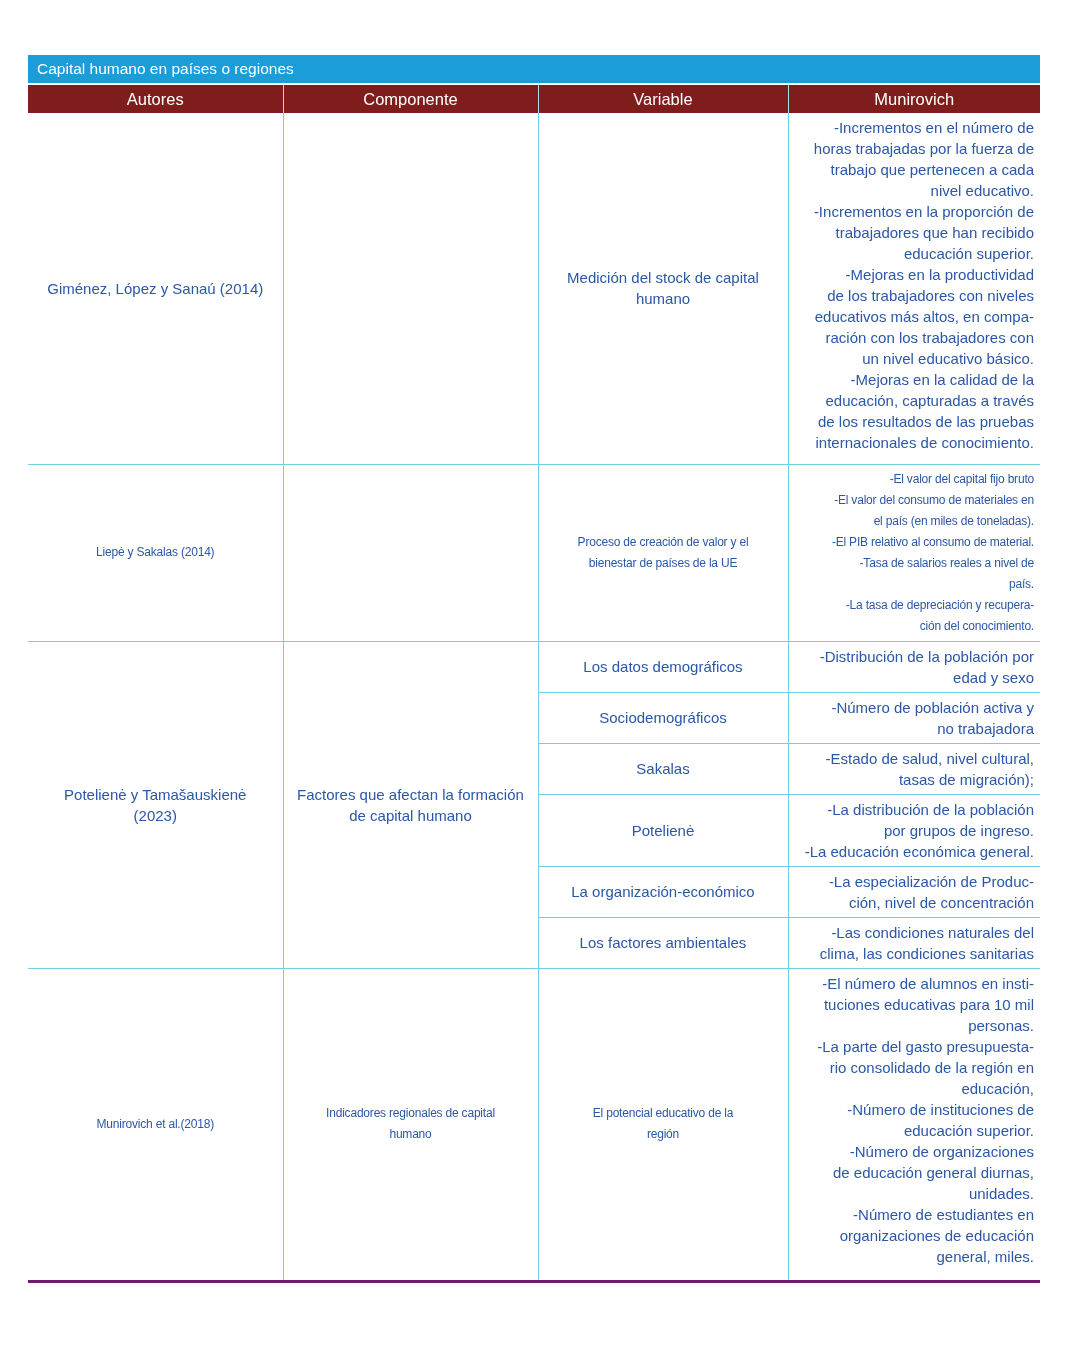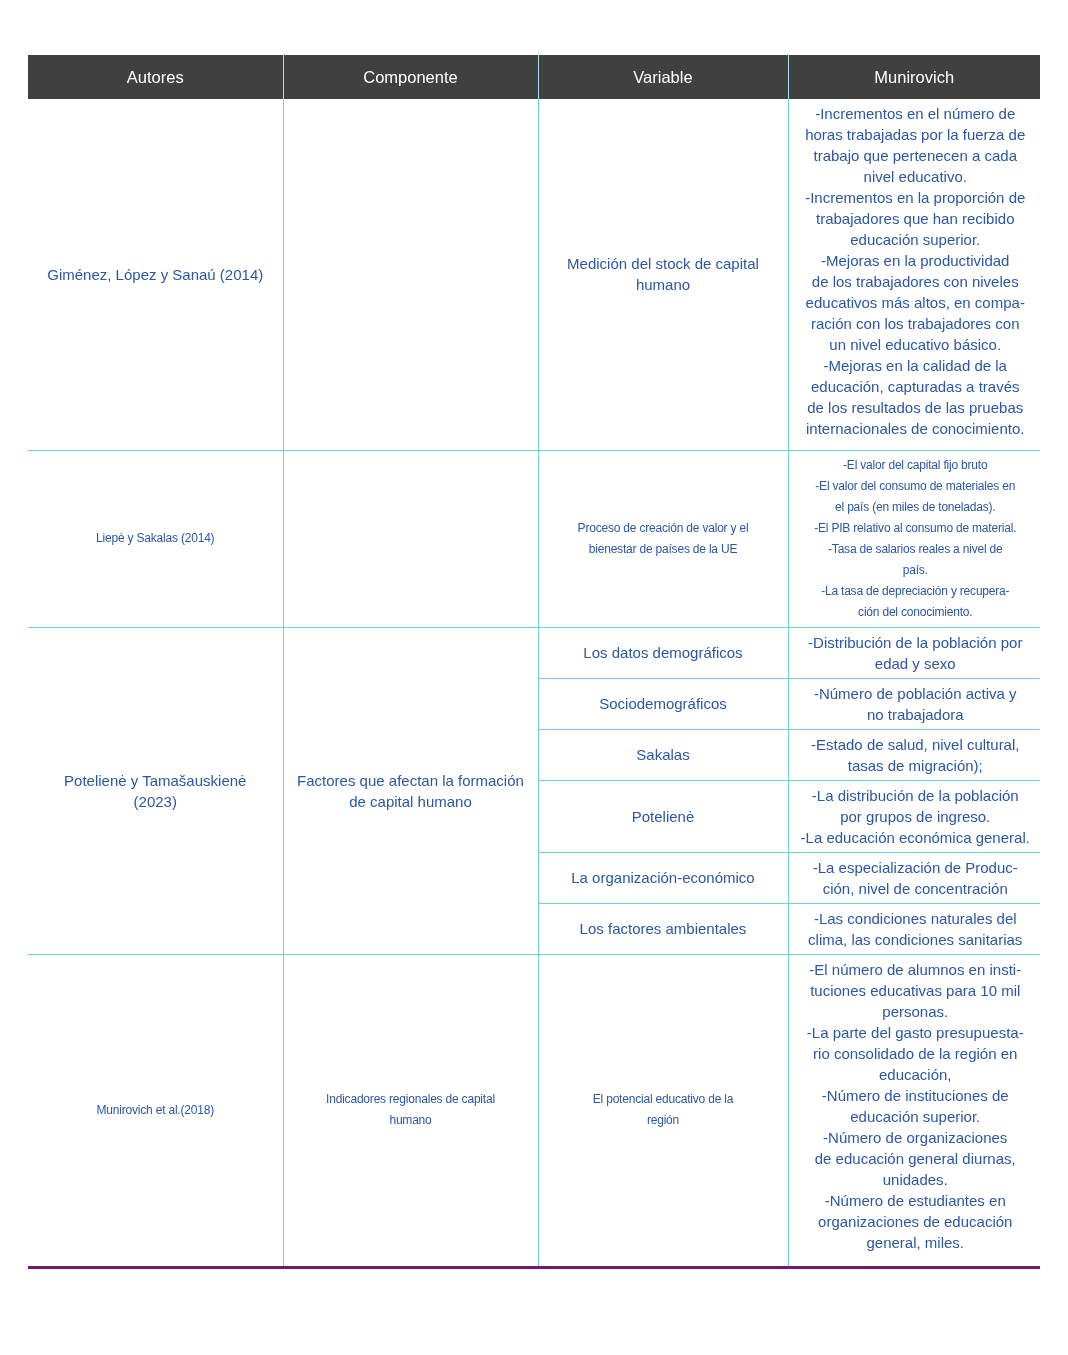--- a/index.html
+++ b/index.html
@@ -3,39 +3,42 @@
 <meta charset="utf-8">
 <style>
   html,body{margin:0;padding:0;background:#ffffff;}
   .page{position:relative;width:1068px;height:1355px;background:#ffffff;overflow:hidden;
         font-family:"Liberation Sans",sans-serif;}
   .table-wrap{position:absolute;left:28px;top:55px;width:1012px;}
   .title-bar{height:28px;line-height:28px;background:#1B9DD9;color:#ffffff;
              font-size:15.5px;padding-left:9px;box-sizing:border-box;margin-bottom:2px;}
   table{border-collapse:collapse;table-layout:fixed;width:1012px;
         border-bottom:3px solid #45C0D6;}
-  thead th{background:#404040;color:#ffffff;font-weight:normal;font-size:16.5px;
-           height:28px;text-align:center;border-left:1px solid #A9E1EE;padding:8px;}
+  thead th{background:#7f1d1d;color:#ffffff;font-weight:normal;font-size:16.5px;
+           height:28px;text-align:center;border-left:1px solid #A9E1EE;padding:0;}
   thead th:first-child{border-left:none;}
   td{border:1px solid #6FD0E0;color:#2B57A7;font-size:15px;line-height:21px;
      white-space:pre-line;padding:0;box-sizing:border-box;}
   td:first-child{border-left:none;}
   td:last-child{border-right:none;}
   tbody tr:first-child td{border-top:none;}
   tbody tr:last-child td{border-bottom:3px solid #701a75;}
   td.center{text-align:center;vertical-align:middle;padding:2px 6px;}
-  td.ind{text-align:center;vertical-align:top;padding:4px 6px 4px 8px;}
+  td.ind{text-align:right;vertical-align:top;padding:4px 6px 4px 8px;}
   .cond{font-size:12px;letter-spacing:-0.2px;}
 </style>
 </head>
 <body>
 
 <div class="page">
   <div class="table-wrap">
 
+    <div class="title-bar">
+      <span>Capital humano en países o regiones</span>
+    </div>
 
     <table>
       <colgroup>
         <col style="width:255px">
           <col style="width:255px">
           <col style="width:250px">
           <col style="width:252px">
       </colgroup>
       <thead>
         <tr>

